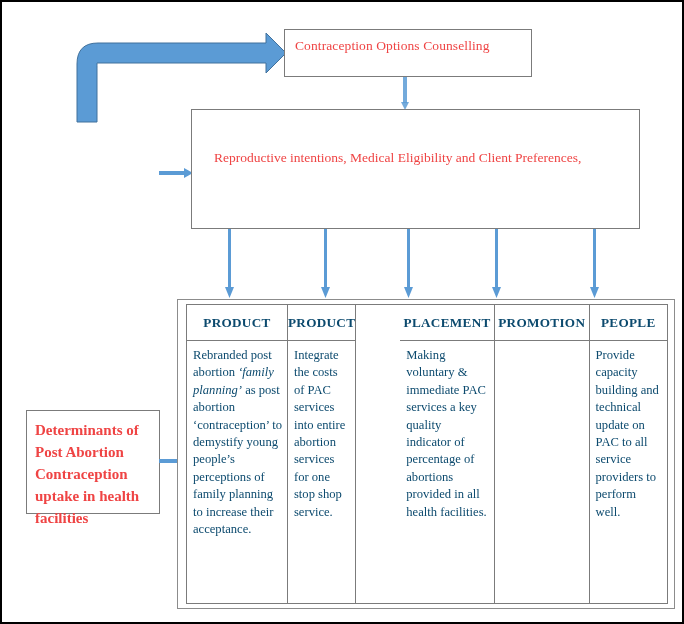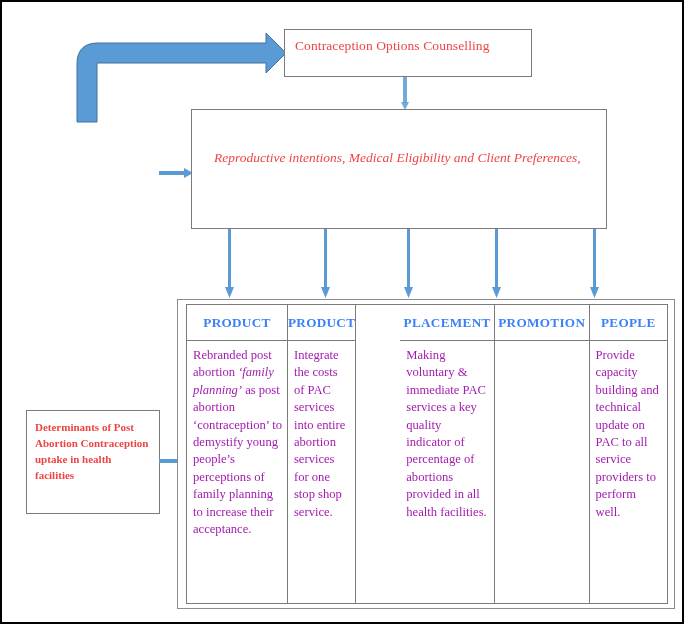--- a/index.html
+++ b/index.html
@@ -67,23 +67,22 @@
     text-align: center;
     font-size: 12.5px;
     font-weight: bold;
     line-height: 17px;
   }
 
   
   #reproductive-box {
     left: 189px;
     top: 107px;
-    width: 416px;
+    width: 449px;
     height: 120px;
-    font-style: italic;
   }
   #reproductive-box .box-text {
     position: absolute;
     left: 22px;
     top: 40px;
     font-size: 13.5px;
     white-space: nowrap;
   }
 
   
@@ -92,23 +91,23 @@
     top: 408px;
     width: 134px;
     height: 104px;
   }
   #determinants-box .box-text {
     position: absolute;
     left: 8px;
     right: 6px;
     top: 8px;
     text-align: left;
-    font-size: 11px;
+    font-size: 15px;
     font-weight: bold;
-    line-height: 16px;
+    line-height: 22px;
   }
 
   
   #marketing-mix-table {
     position: absolute;
     left: 175px;
     top: 297px;
     width: 498px;
     height: 310px;
     box-sizing: border-box;
@@ -138,28 +137,28 @@
   .mix-head {
     box-sizing: border-box;
     height: 36px;
     border-bottom: 1px solid #7b7b7b;
     display: flex;
     align-items: center;
     justify-content: center;
     font-size: 13.2px;
     font-weight: bold;
     letter-spacing: 0.3px;
-    color: #3b82f6;
+    color: #0c4a6e;
   }
   .mix-body {
     box-sizing: border-box;
     padding: 6px 5px 4px 6px;
     font-size: 12.6px;
     line-height: 17.4px;
-    color: #a21caf;
+    color: #0c4a6e;
   }
   .mix-body em {
     font-style: italic;
   }
 
   
   .col-product   { width: 112px; }
   .col-pricing   { width: 72px;  }
   .col-placement { width: 105px; margin-left: 44px; }
   .col-promotion { width: 105px; font-family: Liberation Serif, serif; }

